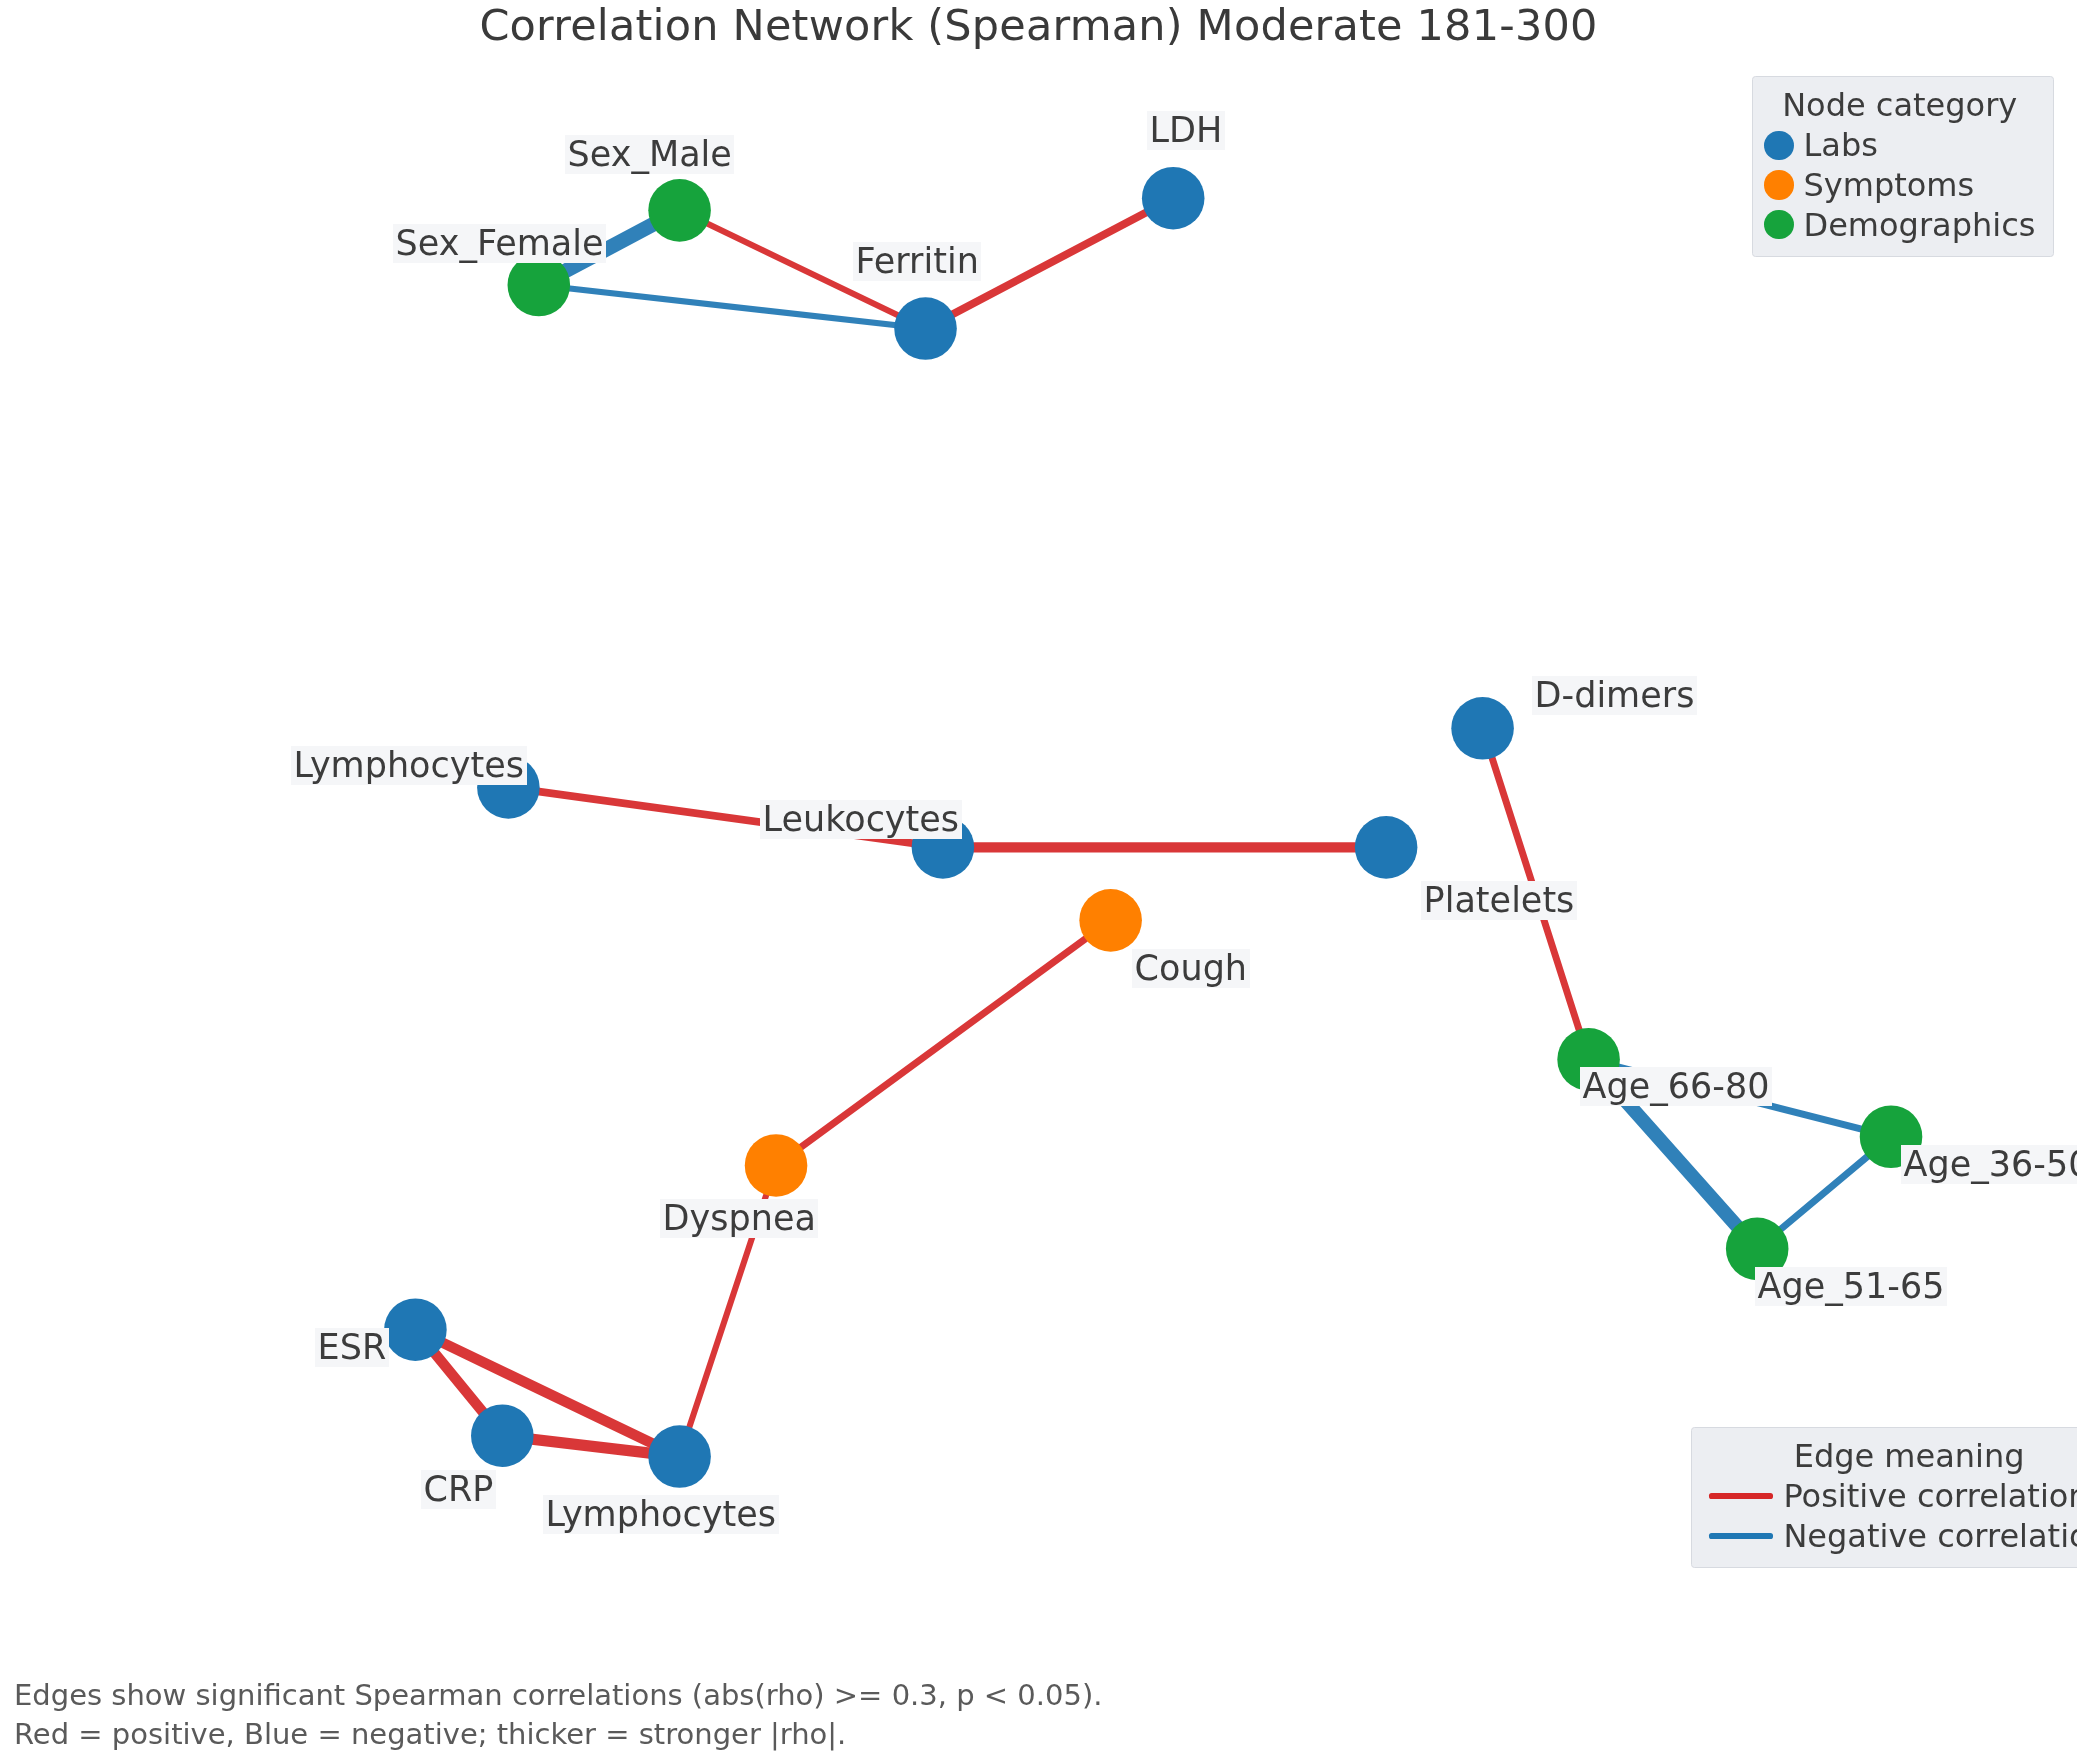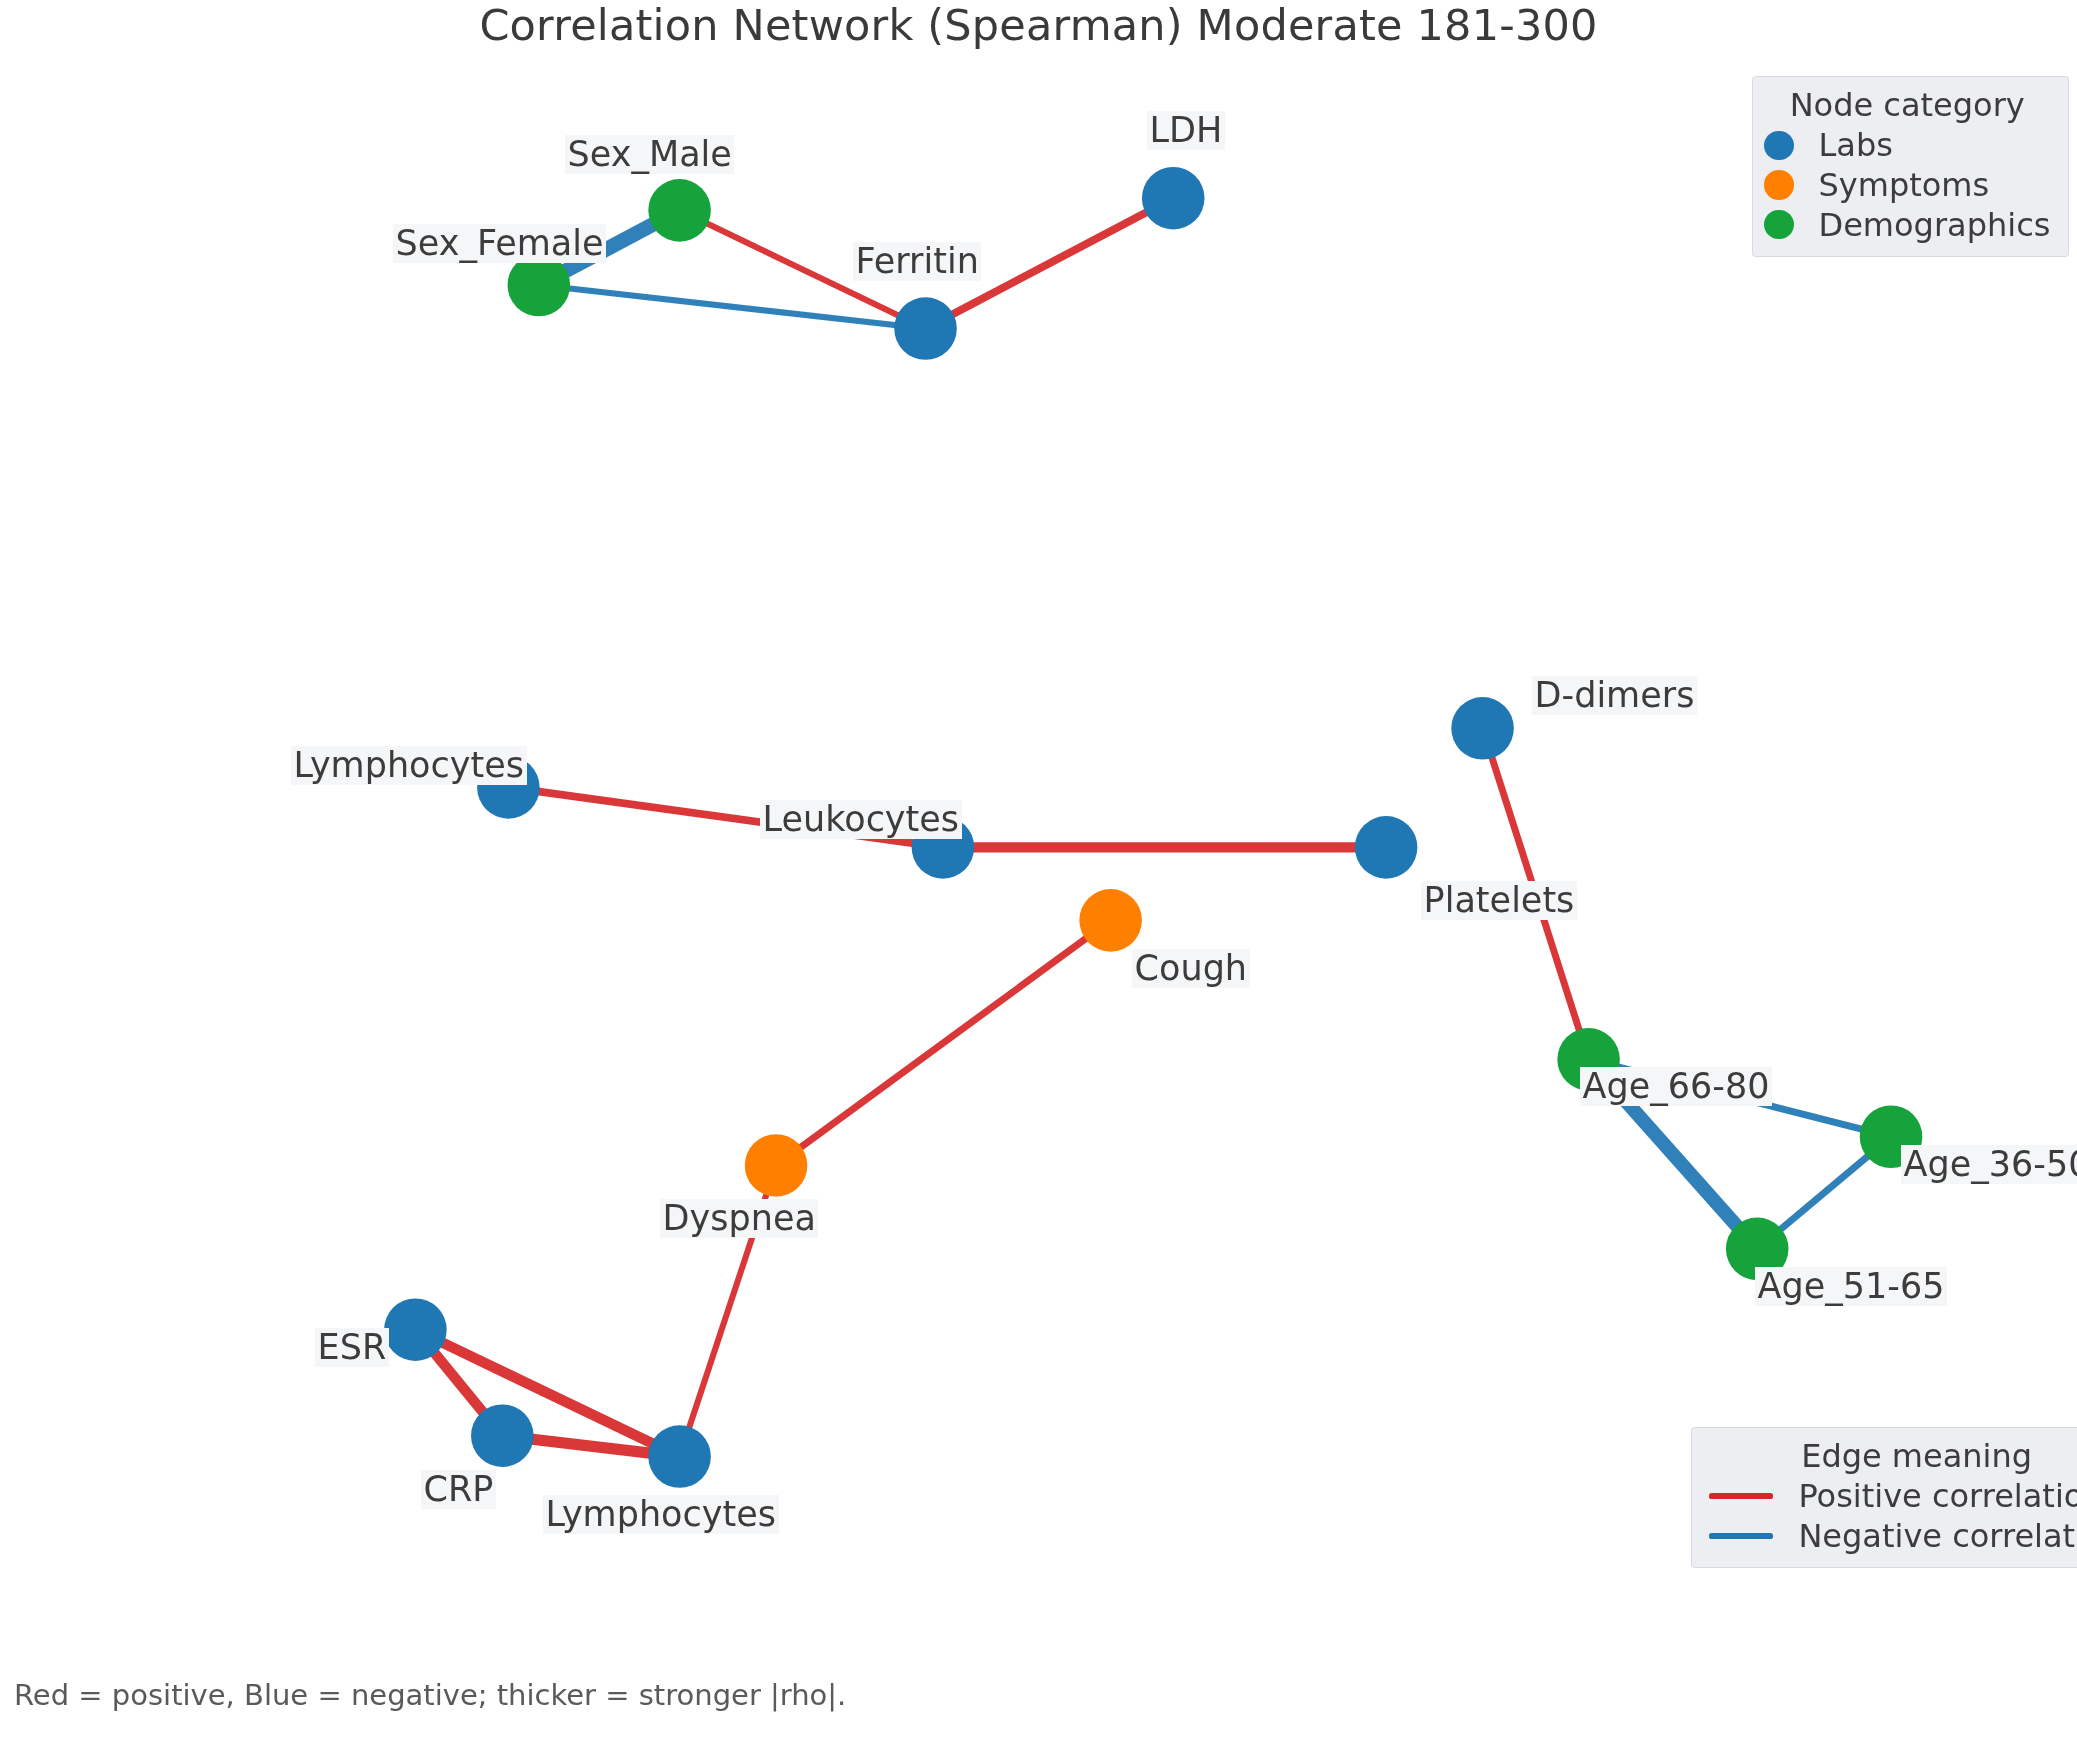--- a/index.html
+++ b/index.html
@@ -56,21 +56,21 @@
   .legend-title {
     font-size: 32px;
     color: #3c3c3c;
     text-align: center;
     margin-bottom: 2.6px;
     white-space: nowrap;
   }
   .legend-row {
     display: flex;
     align-items: center;
-    gap: 25px;
+    gap: 10px;
     margin: 1.7px 0;
     white-space: nowrap;
   }
   .legend-dot {
     width: 29.5px;
     height: 29.5px;
     border-radius: 50%;
     flex: 0 0 auto;
   }
   .legend-line {
@@ -178,17 +178,18 @@
       <span class="legend-line" style="background:#d62728"></span>
       <span class="legend-text">Positive correlation</span>
     </div>
     <div class="legend-row">
       <span class="legend-line" style="background:#1f77b4"></span>
       <span class="legend-text">Negative correlation</span>
     </div>
   </div>
 
   <div id="footnote">
+    <div>Edges show significant Spearman correlations (abs(rho) &gt;= 0.3, p &lt; 0.05).</div>
     <div>Red = positive, Blue = negative; thicker = stronger |rho|.</div>
   </div>
 
 </div>
 
 
 </body></html>

